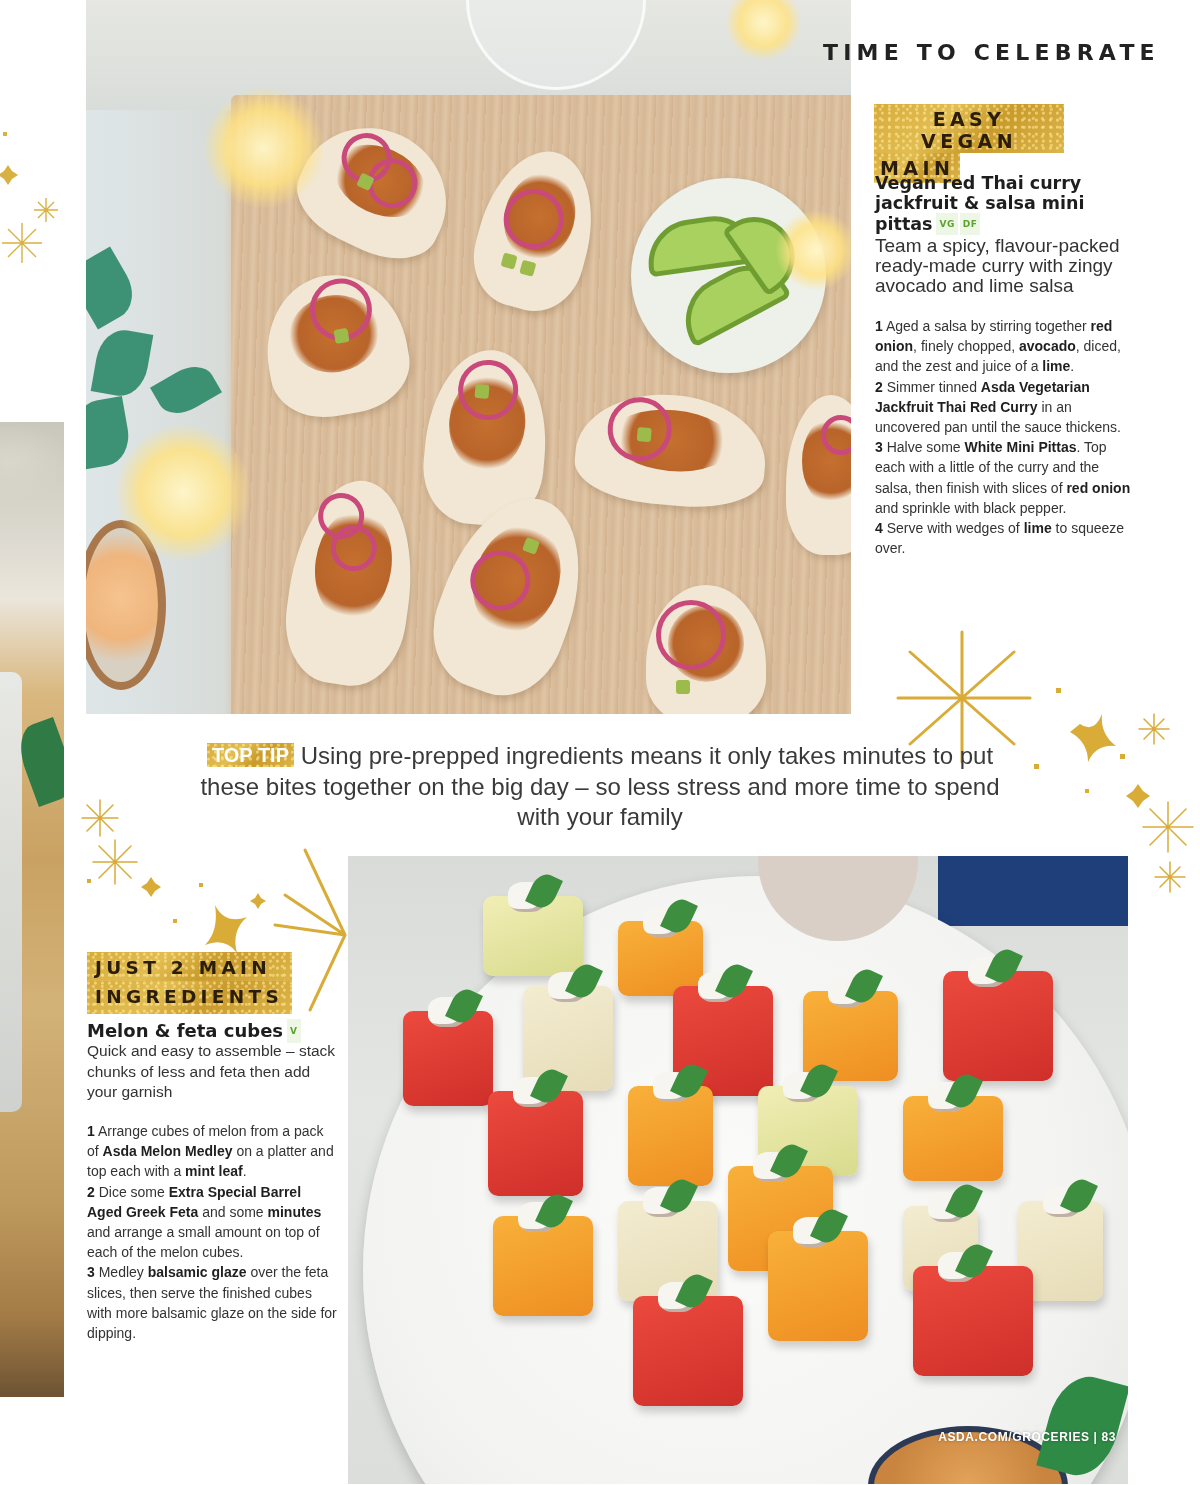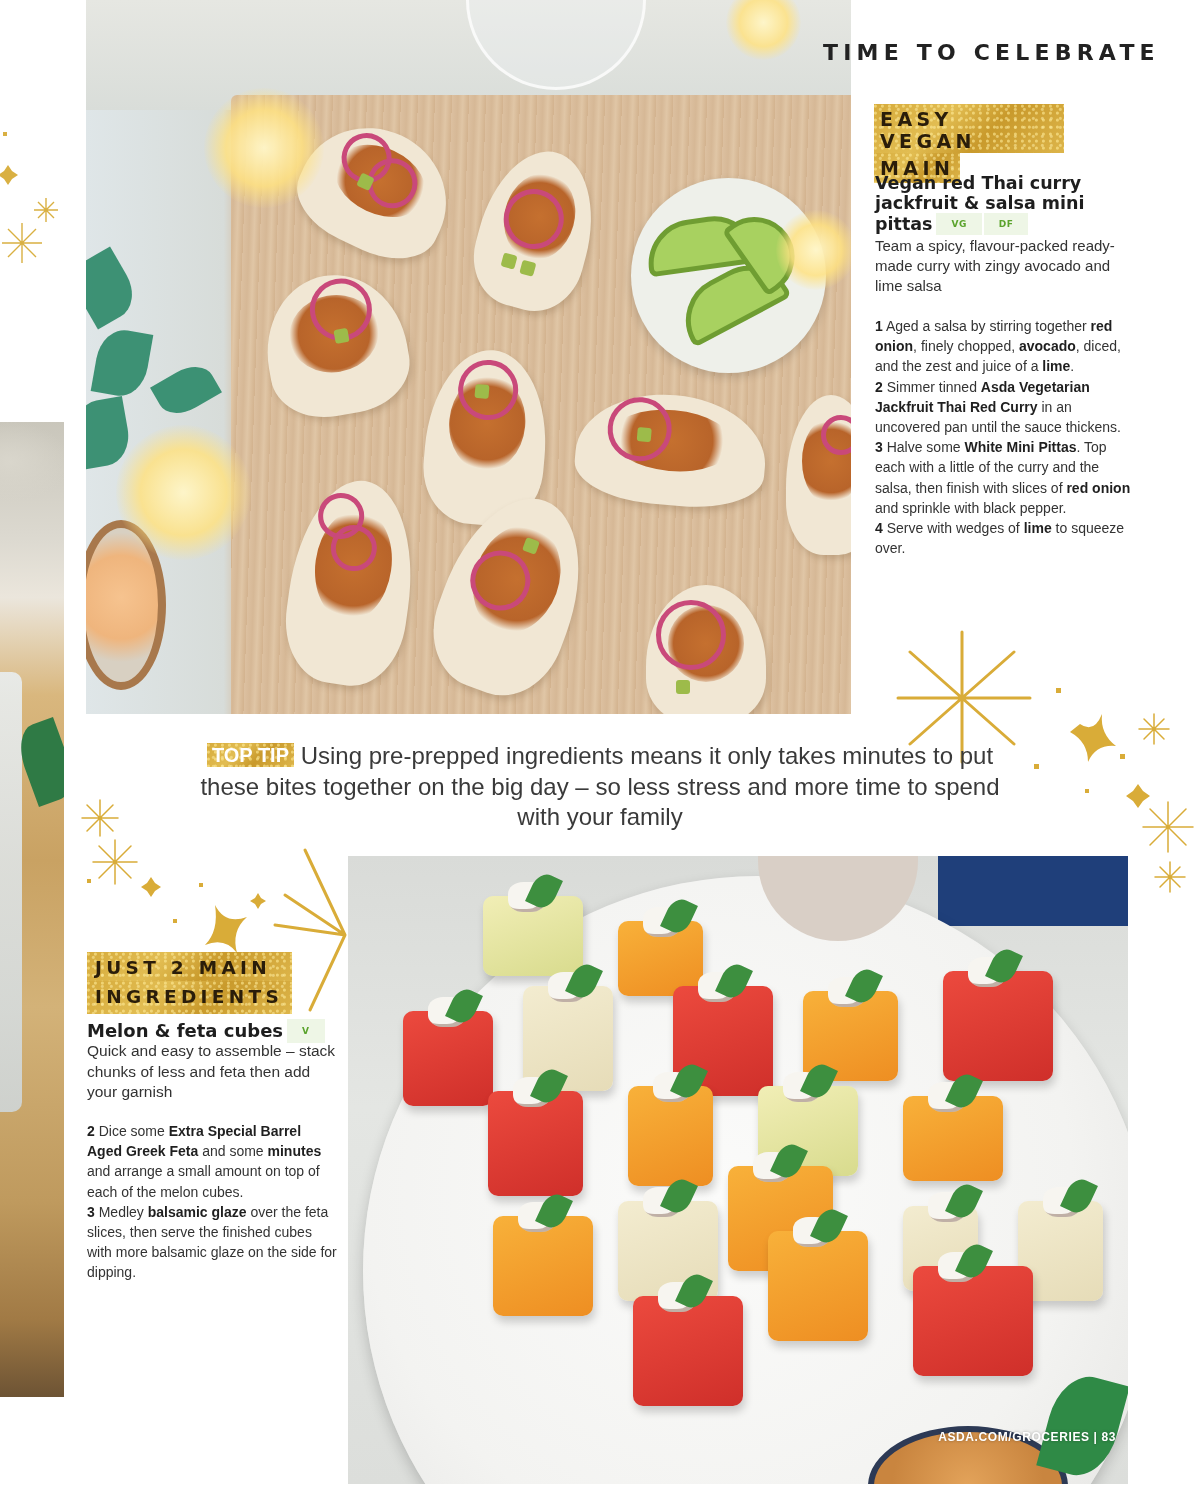--- a/index.html
+++ b/index.html
@@ -50,28 +50,28 @@
   .gold {
     background:
       radial-gradient(circle at 20% 30%, rgba(255,235,150,.6) 0 1px, transparent 2px),
       radial-gradient(circle at 70% 60%, rgba(255,240,170,.5) 0 1px, transparent 2px),
       linear-gradient(135deg, #d6ab3c 0%, #e2bd52 35%, #c99a2c 60%, #ddb54a 100%);
     background-size: 7px 7px, 9px 9px, 100% 100%;
   }
   .banner-vegan {
     left: 874px; top: 104px; width: 190px;
   }
-  .banner-vegan .row { display: inline-block; padding: 4px 6px 1px 6px; font-family: "DejaVu Sans", sans-serif; font-weight: bold; font-size: 19px; letter-spacing: 4.4px; color: #2a1d0a; line-height: 22px; }
+  .banner-vegan .row { display: inline-block; padding: 4px 6px 1px 6px; font-family: "DejaVu Sans", sans-serif; font-weight: bold; font-size: 19px; letter-spacing: 4.4px; color: #2a1d0a; line-height: 22px; text-align: center; }
   .banner-vegan .row1 { width: 190px; }
   .banner-vegan .row2 { padding-bottom: 4px; }
 
   .recipe-title { font-family: "DejaVu Sans", sans-serif; font-weight: bold; color: #1e1e1e; }
   .r1-title { left: 875px; top: 173px; width: 260px; font-size: 17.5px; line-height: 20px; }
-  .diet-badge { display: inline-block; font-size: 9px; font-weight: bold; color: #5aa32c; background: #eef6e6; padding: 1px 15px; margin-left: 4px; vertical-align: 3px; letter-spacing: .5px; }
-  .r1-intro { left: 875px; top: 236px; width: 260px; font-size: 15px; line-height: 20px; color: #333; }
+  .diet-badge { display: inline-block; font-size: 9px; font-weight: bold; color: #5aa32c; background: #eef6e6; padding: 1px 3px; margin-left: 4px; vertical-align: 3px; letter-spacing: .5px; }
+  .r1-intro { left: 875px; top: 236px; width: 260px; font-size: 19px; line-height: 20px; color: #333; }
   .method { font-size: 14px; line-height: 20.2px; color: #333; }
   .method b { color: #1f1f1f; }
   .r1-method { left: 875px; top: 316px; width: 260px; }
 
   
   .spark { position: absolute; }
 
   
   .tip { left: 200px; top: 741px; width: 800px; text-align: center; font-size: 24px; line-height: 30.5px; color: #3a3a3a; }
   .tip-label { display: inline-block; padding: 0 5px; font-weight: bold; color: #ffffff; font-size: 20px; line-height: 24px; vertical-align: 2px; }
@@ -338,15 +338,16 @@
 <div class="abs banner-main">
   <span class="row gold">JUST 2 MAIN</span>
   <span class="row row2 gold">INGREDIENTS</span>
 </div>
 
 <div class="abs recipe-title r2-title">
   <span>Melon &amp; feta cubes</span><span class="diet-badge">V</span>
 </div>
 <div class="abs r2-intro">Quick and easy to assemble – stack chunks of less and feta then add your garnish</div>
 <div class="abs method r2-method">
+    <div><b>1</b><span> Arrange cubes of melon from a pack of </span><b>Asda Melon Medley</b><span> on a platter and top each with a </span><b>mint leaf</b><span>.</span></div>
     <div><b>2</b><span> Dice some </span><b>Extra Special Barrel Aged Greek Feta</b><span> and some </span><b>minutes</b><span> and arrange a small amount on top of each of the melon cubes.</span></div>
     <div><b>3</b><span> Medley </span><b>balsamic glaze</b><span> over the feta slices, then serve the finished cubes with more balsamic glaze on the side for dipping.</span></div>
   </div>
 
 </body></html>

